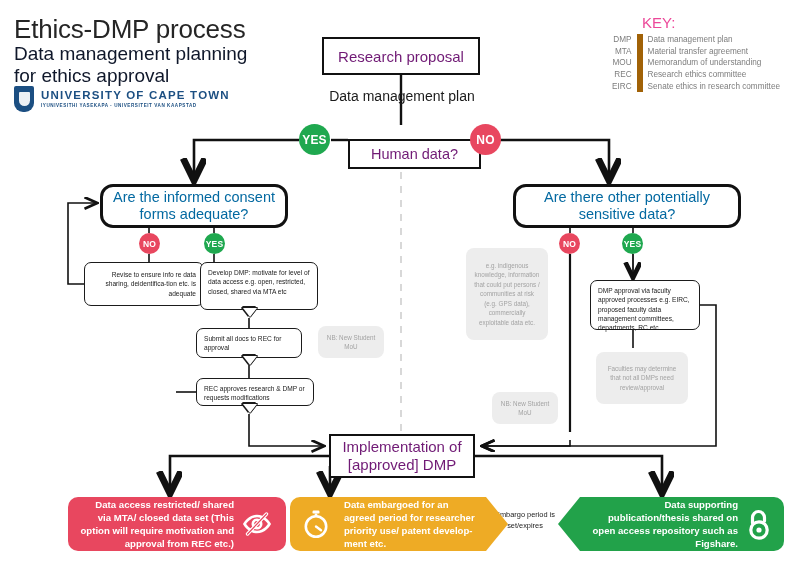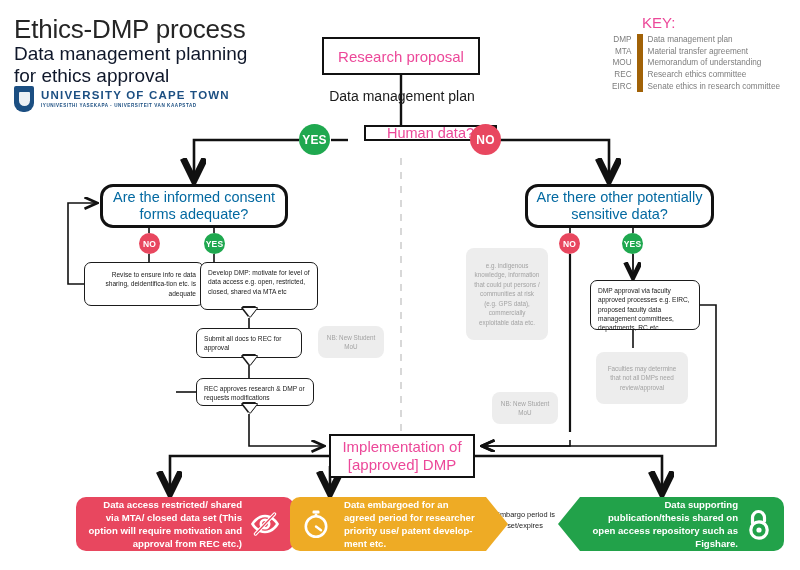--- a/index.html
+++ b/index.html
@@ -70,42 +70,42 @@
   }
   #key .key-def {
     display: table-cell; padding-left: 5px;
     font-size: 8.2px; color: #7d7d7d; line-height: 1.42; white-space: nowrap;
   }
 
   
   .box-hard {
     background: #ffffff; border: 2.5px solid #111111;
     display: flex; align-items: center; justify-content: center;
-    text-align: center; color: #ec4899;
+    text-align: center; color: #701a75;
   }
   #research-proposal { left: 322px; top: 37px; width: 158px; height: 38px; font-size: 15px; }
-  #human-data { left: 348px; top: 125px; width: 133px; height: 16px; font-size: 14.5px; margin-left: 16px; }
+  #human-data { left: 348px; top: 139px; width: 133px; height: 30px; font-size: 14.5px; }
   #implementation {
     left: 329px; top: 434px; width: 146px; height: 44px;
     font-size: 15px; line-height: 1.18; flex-direction: column; align-items: center;
   }
   #dmp-label {
     left: 318px; top: 88px; width: 168px; text-align: center;
     font-size: 14px; color: #1b1b1b;
   }
 
   
   .bubble-q {
     background: #ffffff; border: 3px solid #111111; border-radius: 13px;
     display: flex; align-items: center; justify-content: center;
     text-align: center; color: #0369a1; font-size: 14.5px; line-height: 1.16;
     padding: 3px 8px;
   }
   #q-consent { left: 100px; top: 184px; width: 188px; height: 44px; }
-  #q-sensitive { left: 513px; top: 184px; width: 189px; height: 44px; margin-left: 12px; }
+  #q-sensitive { left: 513px; top: 184px; width: 228px; height: 44px; }
 
   
   .badge {
     border-radius: 50%;
     display: flex; align-items: center; justify-content: center;
     color: #ffffff; font-weight: bold; letter-spacing: .2px;
   }
   .badge.yes { background: #1fa84f; }
   .badge.no  { background: #e8475f; }
   #badge-yes-main { left: 299px; top: 124px; width: 31px; height: 31px; font-size: 12px; }
@@ -158,21 +158,21 @@
   .banner {
     display: flex; align-items: center;
     color: #ffffff; position: absolute;
   }
   .banner .btext {
     font-size: 9.6px; line-height: 1.38; font-weight: bold;
   }
   .banner .bicon { flex: 0 0 auto; display: flex; align-items: center; justify-content: center; }
 
   #banner-red {
-    left: 76px; top: 497px; width: 218px; height: 54px;
+    left: 68px; top: 497px; width: 218px; height: 54px;
     background: #e8475f; border-radius: 10px;
     padding: 0 14px 0 12px; gap: 8px;
   }
   #banner-red .btext { text-align: right; flex: 1; }
 
   #banner-amber {
     left: 290px; top: 497px; width: 218px; height: 54px;
     background: #eeab25;
     padding: 0 26px 0 12px; gap: 14px;
     clip-path: polygon(0 0, calc(100% - 22px) 0, 100% 50%, calc(100% - 22px) 100%, 0 100%);

